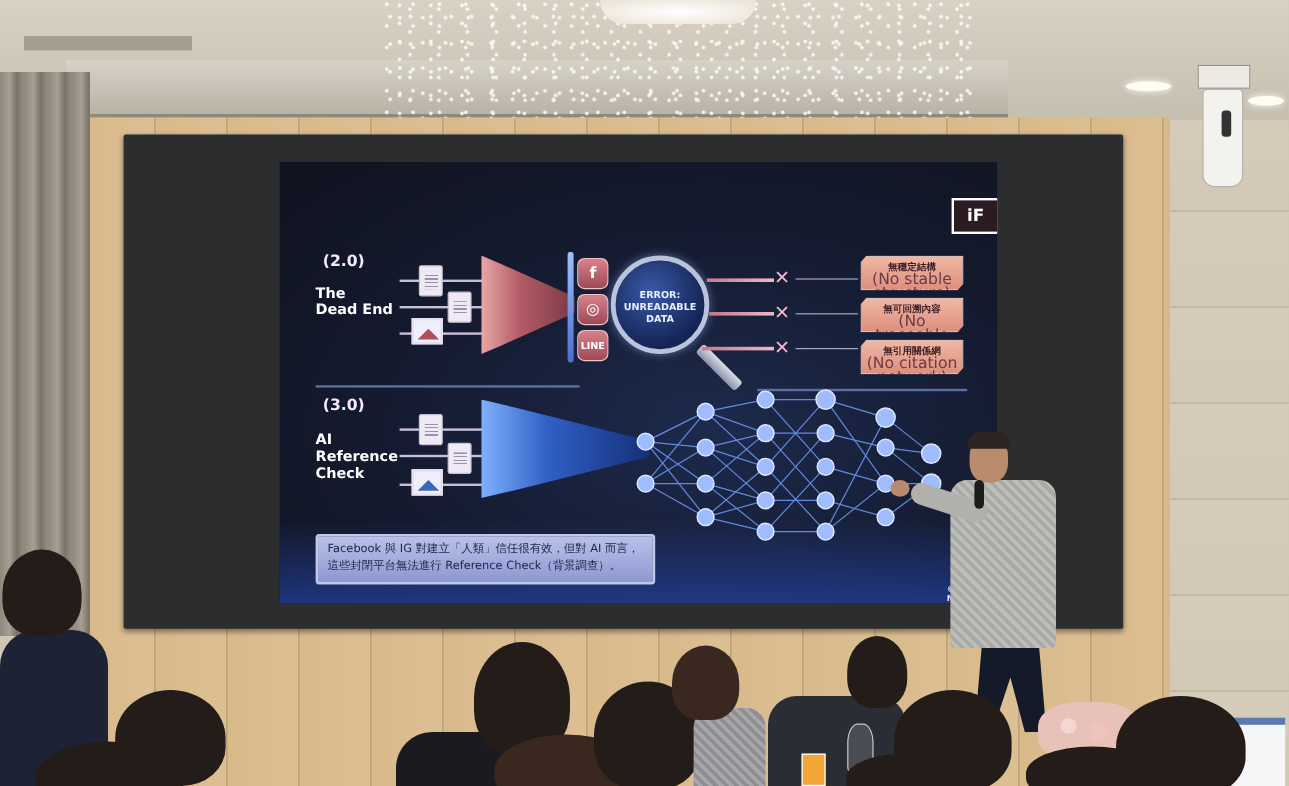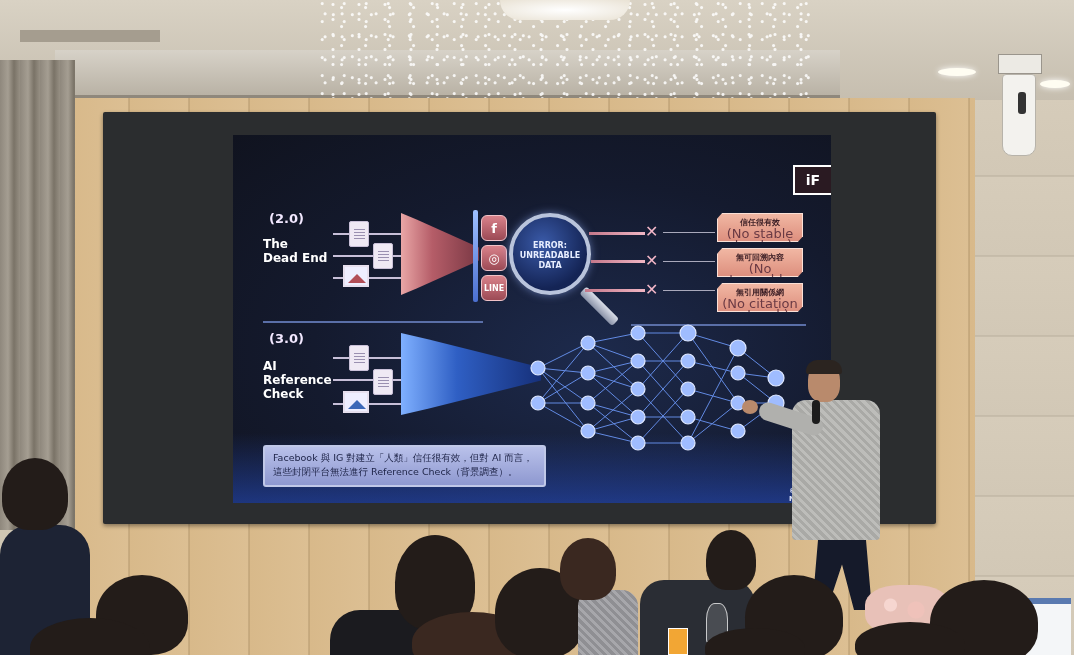--- a/index.html
+++ b/index.html
@@ -167,21 +167,21 @@
   <div class="abs pink-line" style="left:358px;top:125px;width:54px;"></div>
   <div class="abs pink-line" style="left:352px;top:154px;width:60px;"></div>
   <div class="abs x-mark" style="left:412px;top:89px;">✕</div>
   <div class="abs x-mark" style="left:412px;top:118px;">✕</div>
   <div class="abs x-mark" style="left:412px;top:147px;">✕</div>
   <div class="abs gray-wire" style="left:430px;top:97px;width:52px;"></div>
   <div class="abs gray-wire" style="left:430px;top:126px;width:52px;"></div>
   <div class="abs gray-wire" style="left:430px;top:155px;width:52px;"></div>
 
   <div class="abs error-tag" style="left:484px;top:78px;">
-    <span>信任很有效</span>
+    <span>無穩定結構</span>
     <span class="en">(No stable structure)</span>
   </div>
   <div class="abs error-tag" style="left:484px;top:113px;">
     <span>無可回溯內容</span>
     <span class="en">(No traceable origin)</span>
   </div>
   <div class="abs error-tag" style="left:484px;top:148px;">
     <span>無引用關係網</span>
     <span class="en">(No citation network)</span>
   </div>

